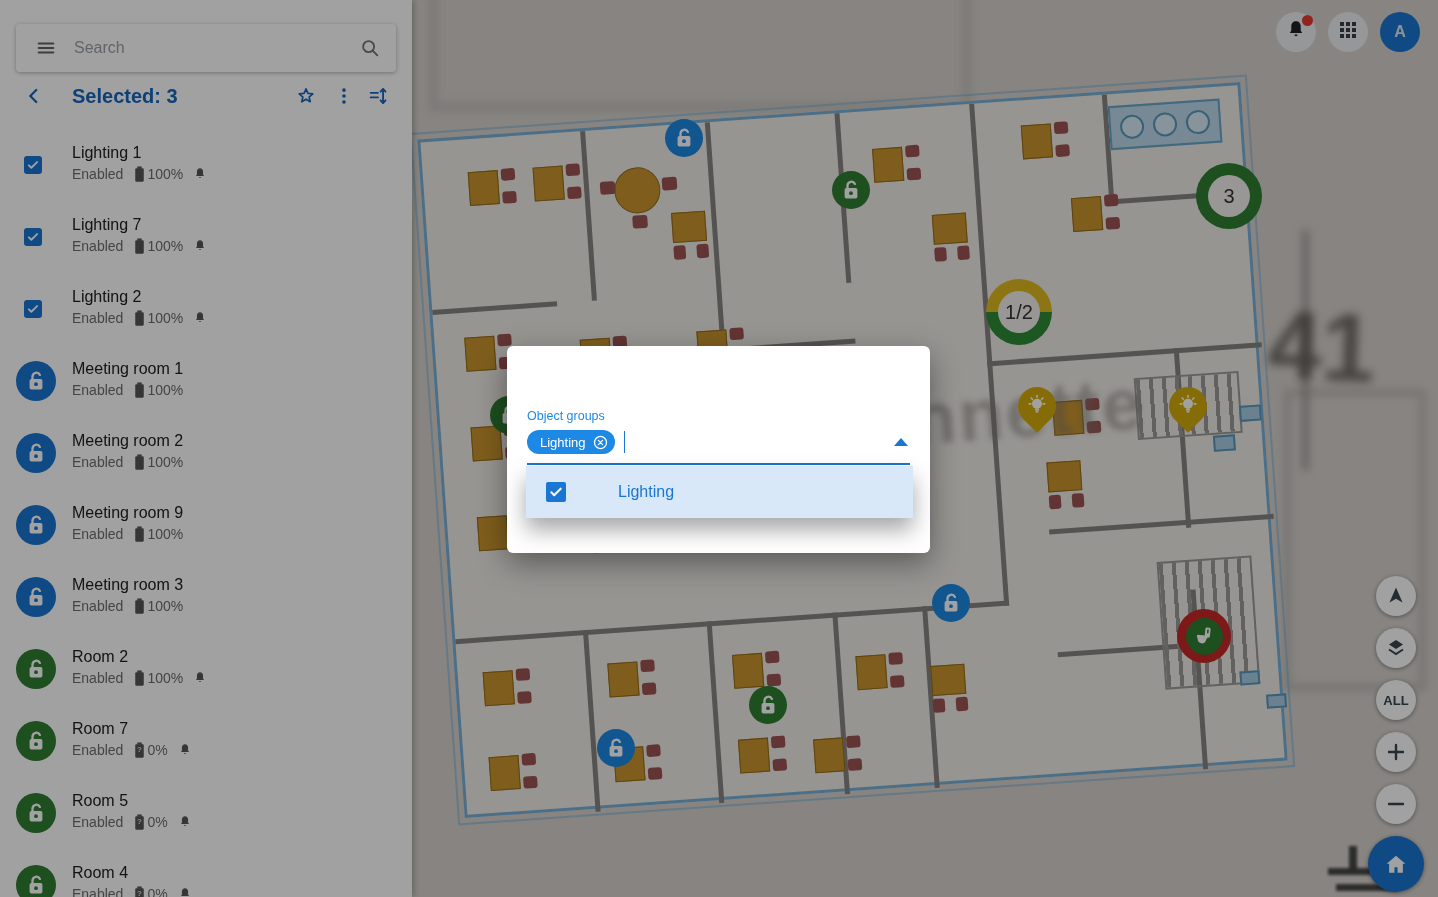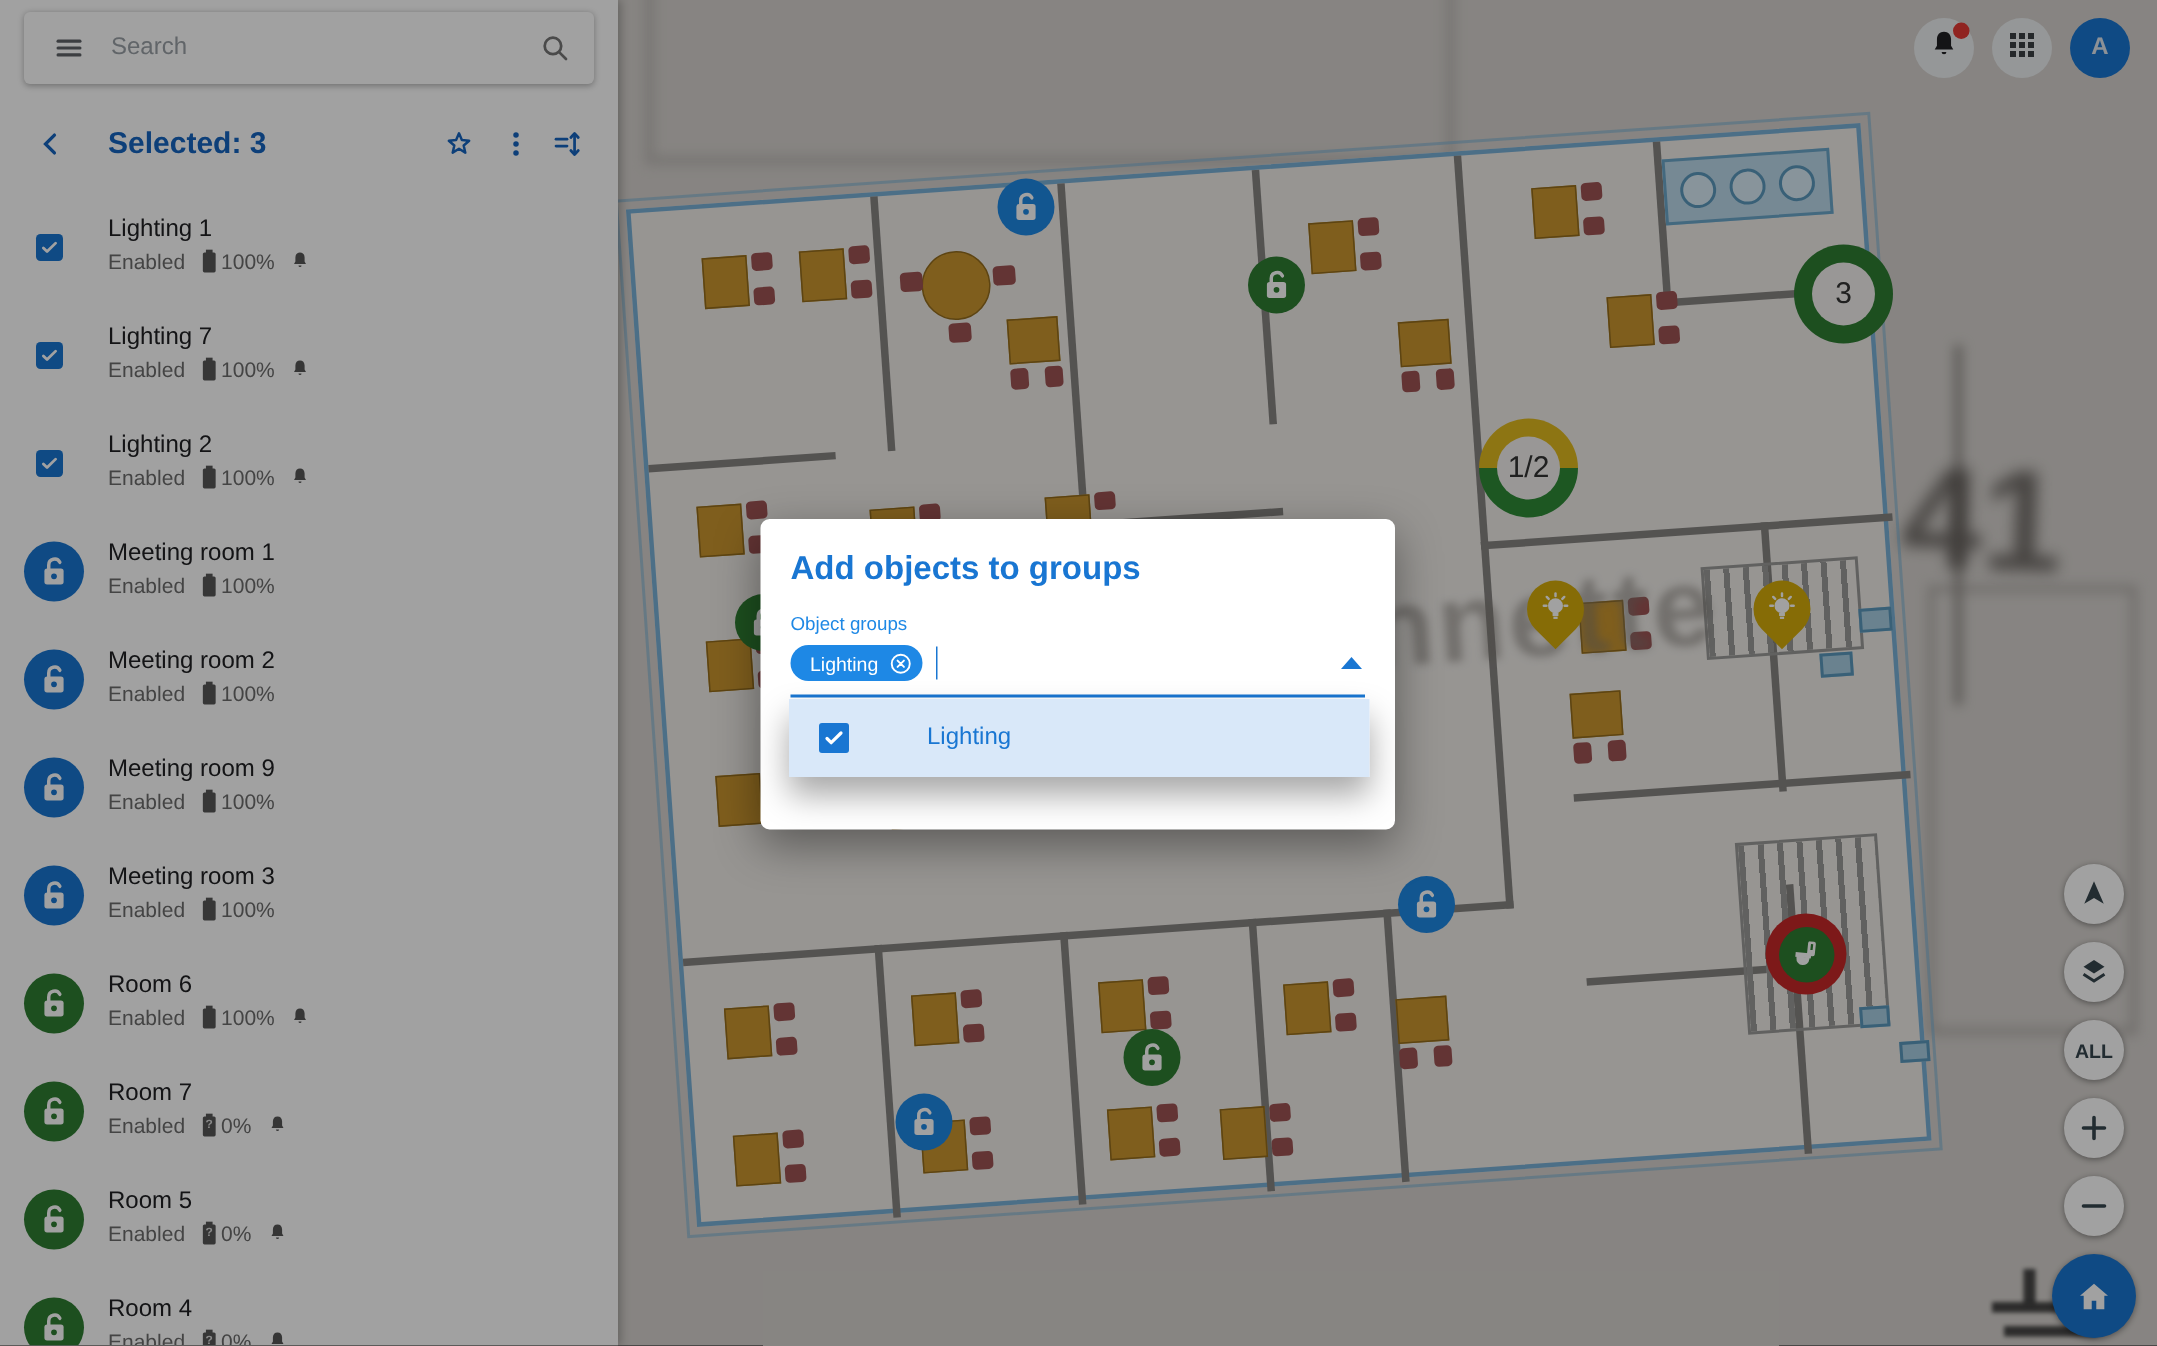--- a/index.html
+++ b/index.html
@@ -45,21 +45,21 @@
   .ctl.primary svg{width:28px;height:28px;}
 
   
   .roundbtn{position:absolute;top:12px;width:40px;height:40px;border-radius:50%;background:#eceff1;display:flex;align-items:center;justify-content:center;cursor:pointer;}
   .roundbtn svg{width:24px;height:24px;}
   .badge{position:absolute;left:26px;top:3px;width:11px;height:11px;border-radius:50%;background:#e53935;}
   .avatar{background:#1976d2;color:#dfe6ee;font-size:16px;font-weight:bold;}
 
   
   .sidebar{position:absolute;left:0;top:0;width:412px;height:897px;background:#fff;box-shadow:2px 0 6px rgba(0,0,0,.25);}
-  .searchcard{position:absolute;left:16px;top:8px;width:380px;height:48px;background:#fff;border-radius:4px;box-shadow:0 1px 4px rgba(0,0,0,.3);display:flex;align-items:center;}
+  .searchcard{position:absolute;left:16px;top:24px;width:380px;height:48px;background:#fff;border-radius:4px;box-shadow:0 1px 4px rgba(0,0,0,.3);display:flex;align-items:center;}
   .searchcard input{border:none;outline:none;flex:1;font-size:16px;color:#202124;background:transparent;}
   .searchcard input::placeholder{color:#9aa0a6;}
   .iconbtn{width:24px;height:24px;display:flex;align-items:center;justify-content:center;cursor:pointer;flex:0 0 auto;}
   .iconbtn svg{width:22px;height:22px;}
   .panel-head{position:absolute;left:0;top:64px;width:412px;height:64px;display:flex;align-items:center;}
   .panel-title{position:absolute;left:72px;font-size:20px;font-weight:bold;color:#1565c0;}
   .list{position:absolute;left:0;top:131px;width:412px;height:766px;overflow:hidden;}
   .row{position:relative;width:412px;height:72px;cursor:pointer;}
   .row .circ{position:absolute;left:16px;top:14px;width:40px;height:40px;border-radius:50%;display:flex;align-items:center;justify-content:center;}
   .row .circ svg{width:24px;height:24px;}
@@ -665,21 +665,21 @@
           </span>
         </div>
         <div class="row">
           <span class="circ" style="background:#2e7d32;">
             <svg viewBox="0 0 24 24">
               <path d="M8.5 10.2V7.6a3.9 3.9 0 0 1 7.4-1.7" fill="none" stroke="#fff" stroke-width="2.3" stroke-linecap="round"></path>
               <rect x="5.6" y="10" width="12.8" height="10.6" rx="1.8" fill="#fff"></rect>
               <circle cx="12" cy="15.2" r="1.9" fill="#2e7d32"></circle>
             </svg>
           </span>
-          <span class="ttl">Room 6</span>
+          <span class="ttl">Room 2</span>
           <span class="sub">
             <span>Enabled</span>
             <span class="batt">
               <svg viewBox="0 0 12 18" width="11" height="16">
                 <rect x="3.5" y="0.5" width="5" height="2.6" fill="#565656"></rect>
                 <rect x="1.2" y="2.6" width="9.6" height="15" rx="1.2" fill="#565656"></rect>
               </svg>
             </span>
             <span>100%</span>
             <span class="belli">
@@ -770,21 +770,20 @@
               </svg>
             </span>
           </span>
         </div>
       </div>
   </div>
 
   <div class="dim"></div>
 
   <div class="dialog">
-    <div class="dlg-title">Add objects to groups</div>
     <div class="fld-label">Object groups</div>
     <div class="chiprow">
       <span class="chip">
         <span>Lighting</span>
         <svg viewBox="0 0 24 24">
             <circle cx="12" cy="12" r="8.5" fill="none" stroke="#fff" stroke-width="1.8"></circle>
             <path d="M9 9l6 6M15 9l-6 6" stroke="#fff" stroke-width="1.8" stroke-linecap="round"></path>
           </svg>
       </span>
       <span class="cursorbar"></span>

